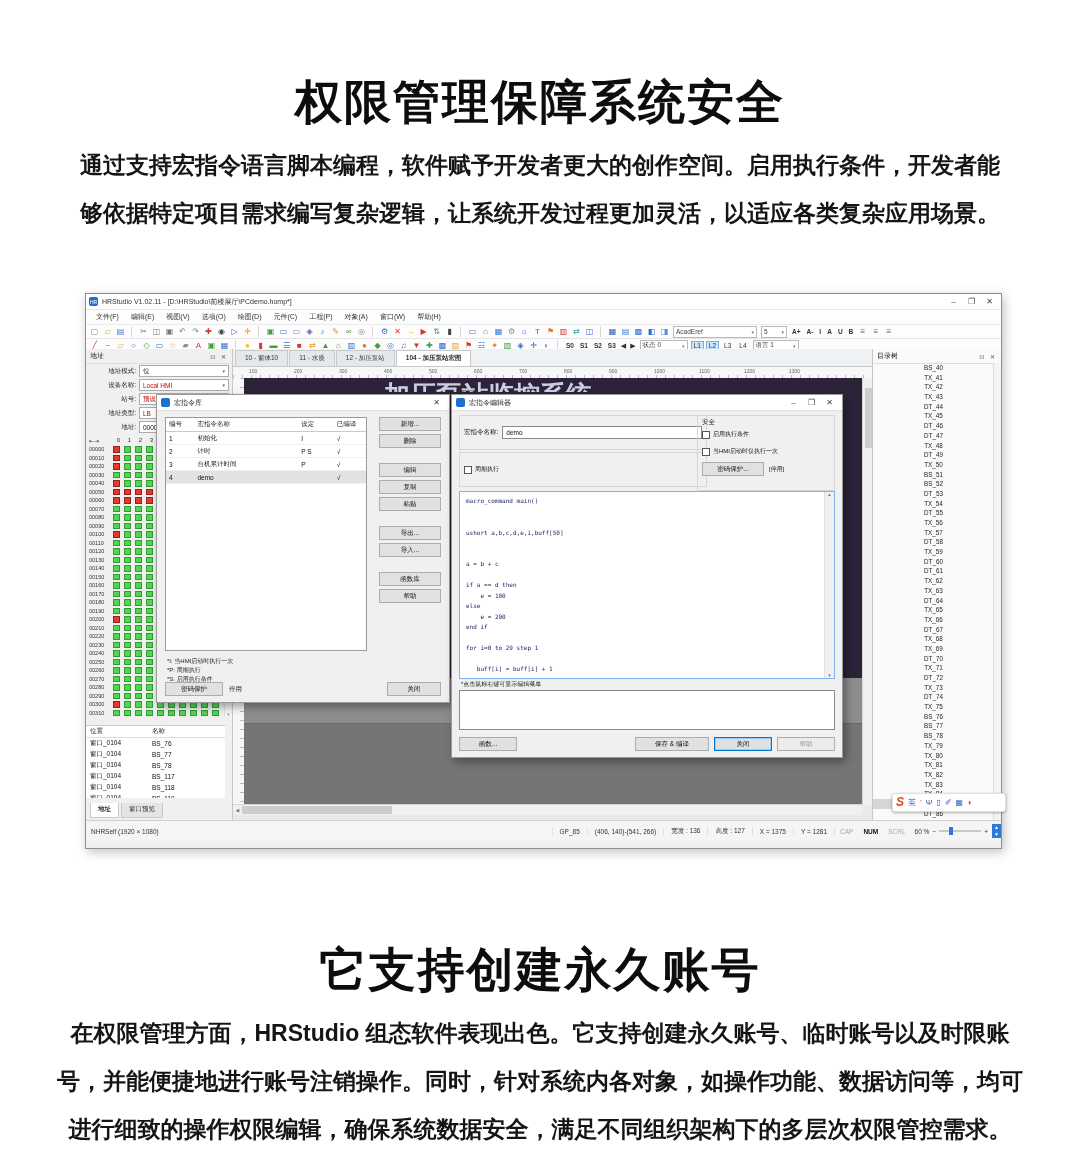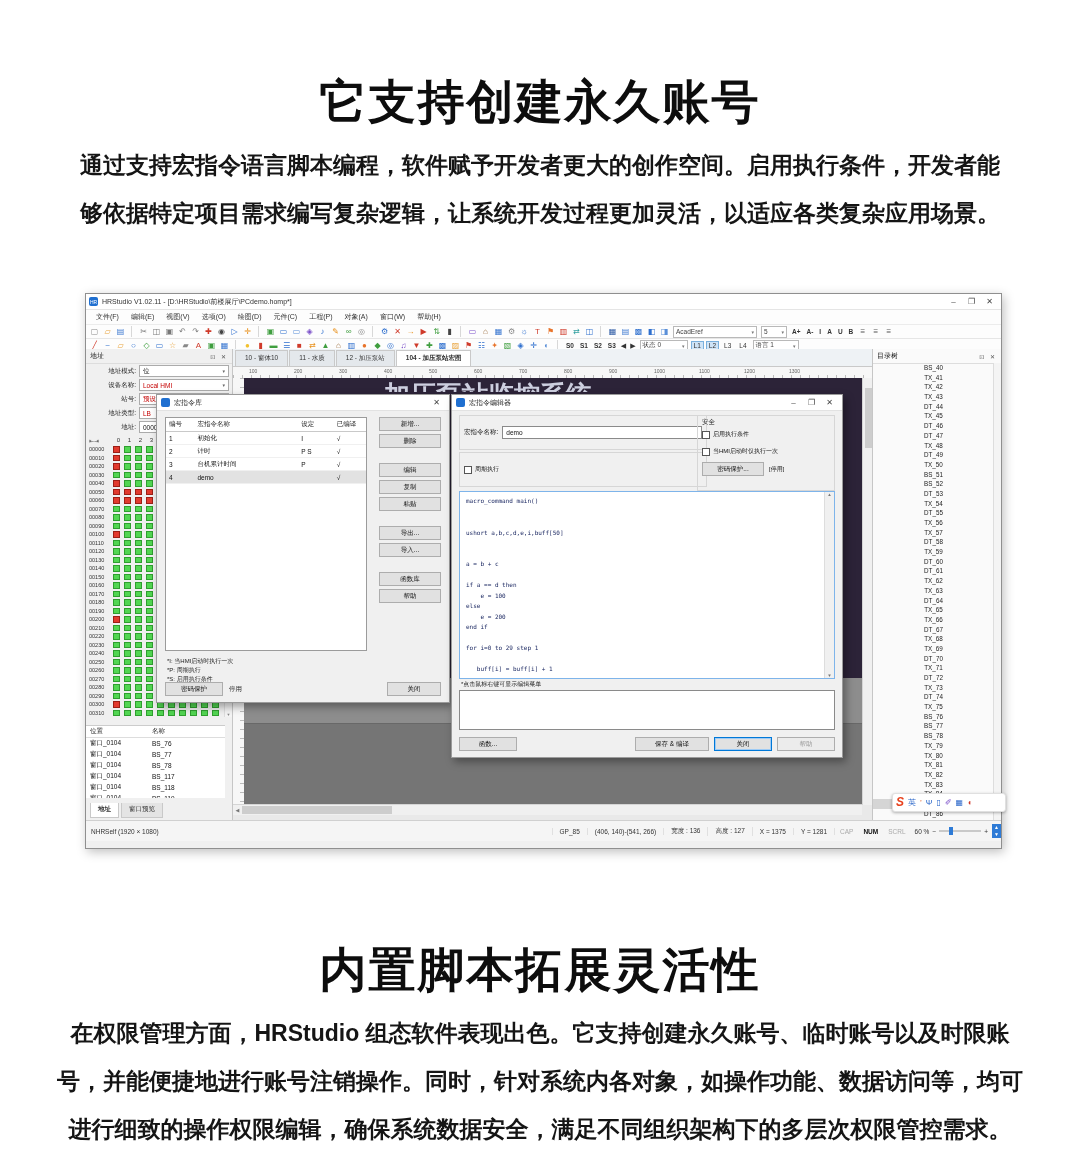--- a/index.html
+++ b/index.html
@@ -155,21 +155,21 @@
   
   .imebar{position:absolute;left:806px;top:499px;width:106px;height:17px;z-index:40;background:#fff;
           border:1px solid #e0e0e0;border-radius:3px;box-shadow:0 1px 3px rgba(0,0,0,.3);
           display:flex;align-items:center;padding:0 3px;gap:4px;}
   .ime-logo{color:#e8401c;font-weight:bold;font-style:italic;font-size:12px;line-height:15px;}
   .ime-ic{font-size:8px;}
 </style>
 </head>
 <body>
 
-<h1 id="sec1-title" class="sec-title">它支持创建永久账号</h1>
+<h1 id="sec1-title" class="sec-title">权限管理保障系统安全</h1>
 <p id="sec1-body" class="sec-body">通过支持宏指令语言脚本编程，软件赋予开发者更大的创作空间。启用执行条件，开发者能够依据特定项目需求编写复杂逻辑，让系统开发过程更加灵活，以适应各类复杂应用场景。</p>
 
 <div class="window">
 
   <div class="titlebar">
     <span class="appicon">HR</span>
     <span class="titletext">HRStudio V1.02.11 - [D:\HRStudio\前楼展厅\PCdemo.homp*]</span>
     <span class="winctl">
       <span class="winbtn">–</span>
       <span class="winbtn">❐</span>
@@ -1090,14 +1090,14 @@
       <span class="ztrack">
           <span class="zthumb"></span>
         </span>
       <span>+</span>
     </span>
     <span class="updown">▲<br>▼</span>
   </div>
 
 </div>
 
-<h1 id="sec2-title" class="sec-title">内置脚本拓展灵活性</h1>
+<h1 id="sec2-title" class="sec-title">它支持创建永久账号</h1>
 <p id="sec2-body" class="sec-body">在权限管理方面，HRStudio 组态软件表现出色。它支持创建永久账号、临时账号以及时限账号，并能便捷地进行账号注销操作。同时，针对系统内各对象，如操作功能、数据访问等，均可进行细致的操作权限编辑，确保系统数据安全，满足不同组织架构下的多层次权限管控需求。</p>
 
 </body></html>

